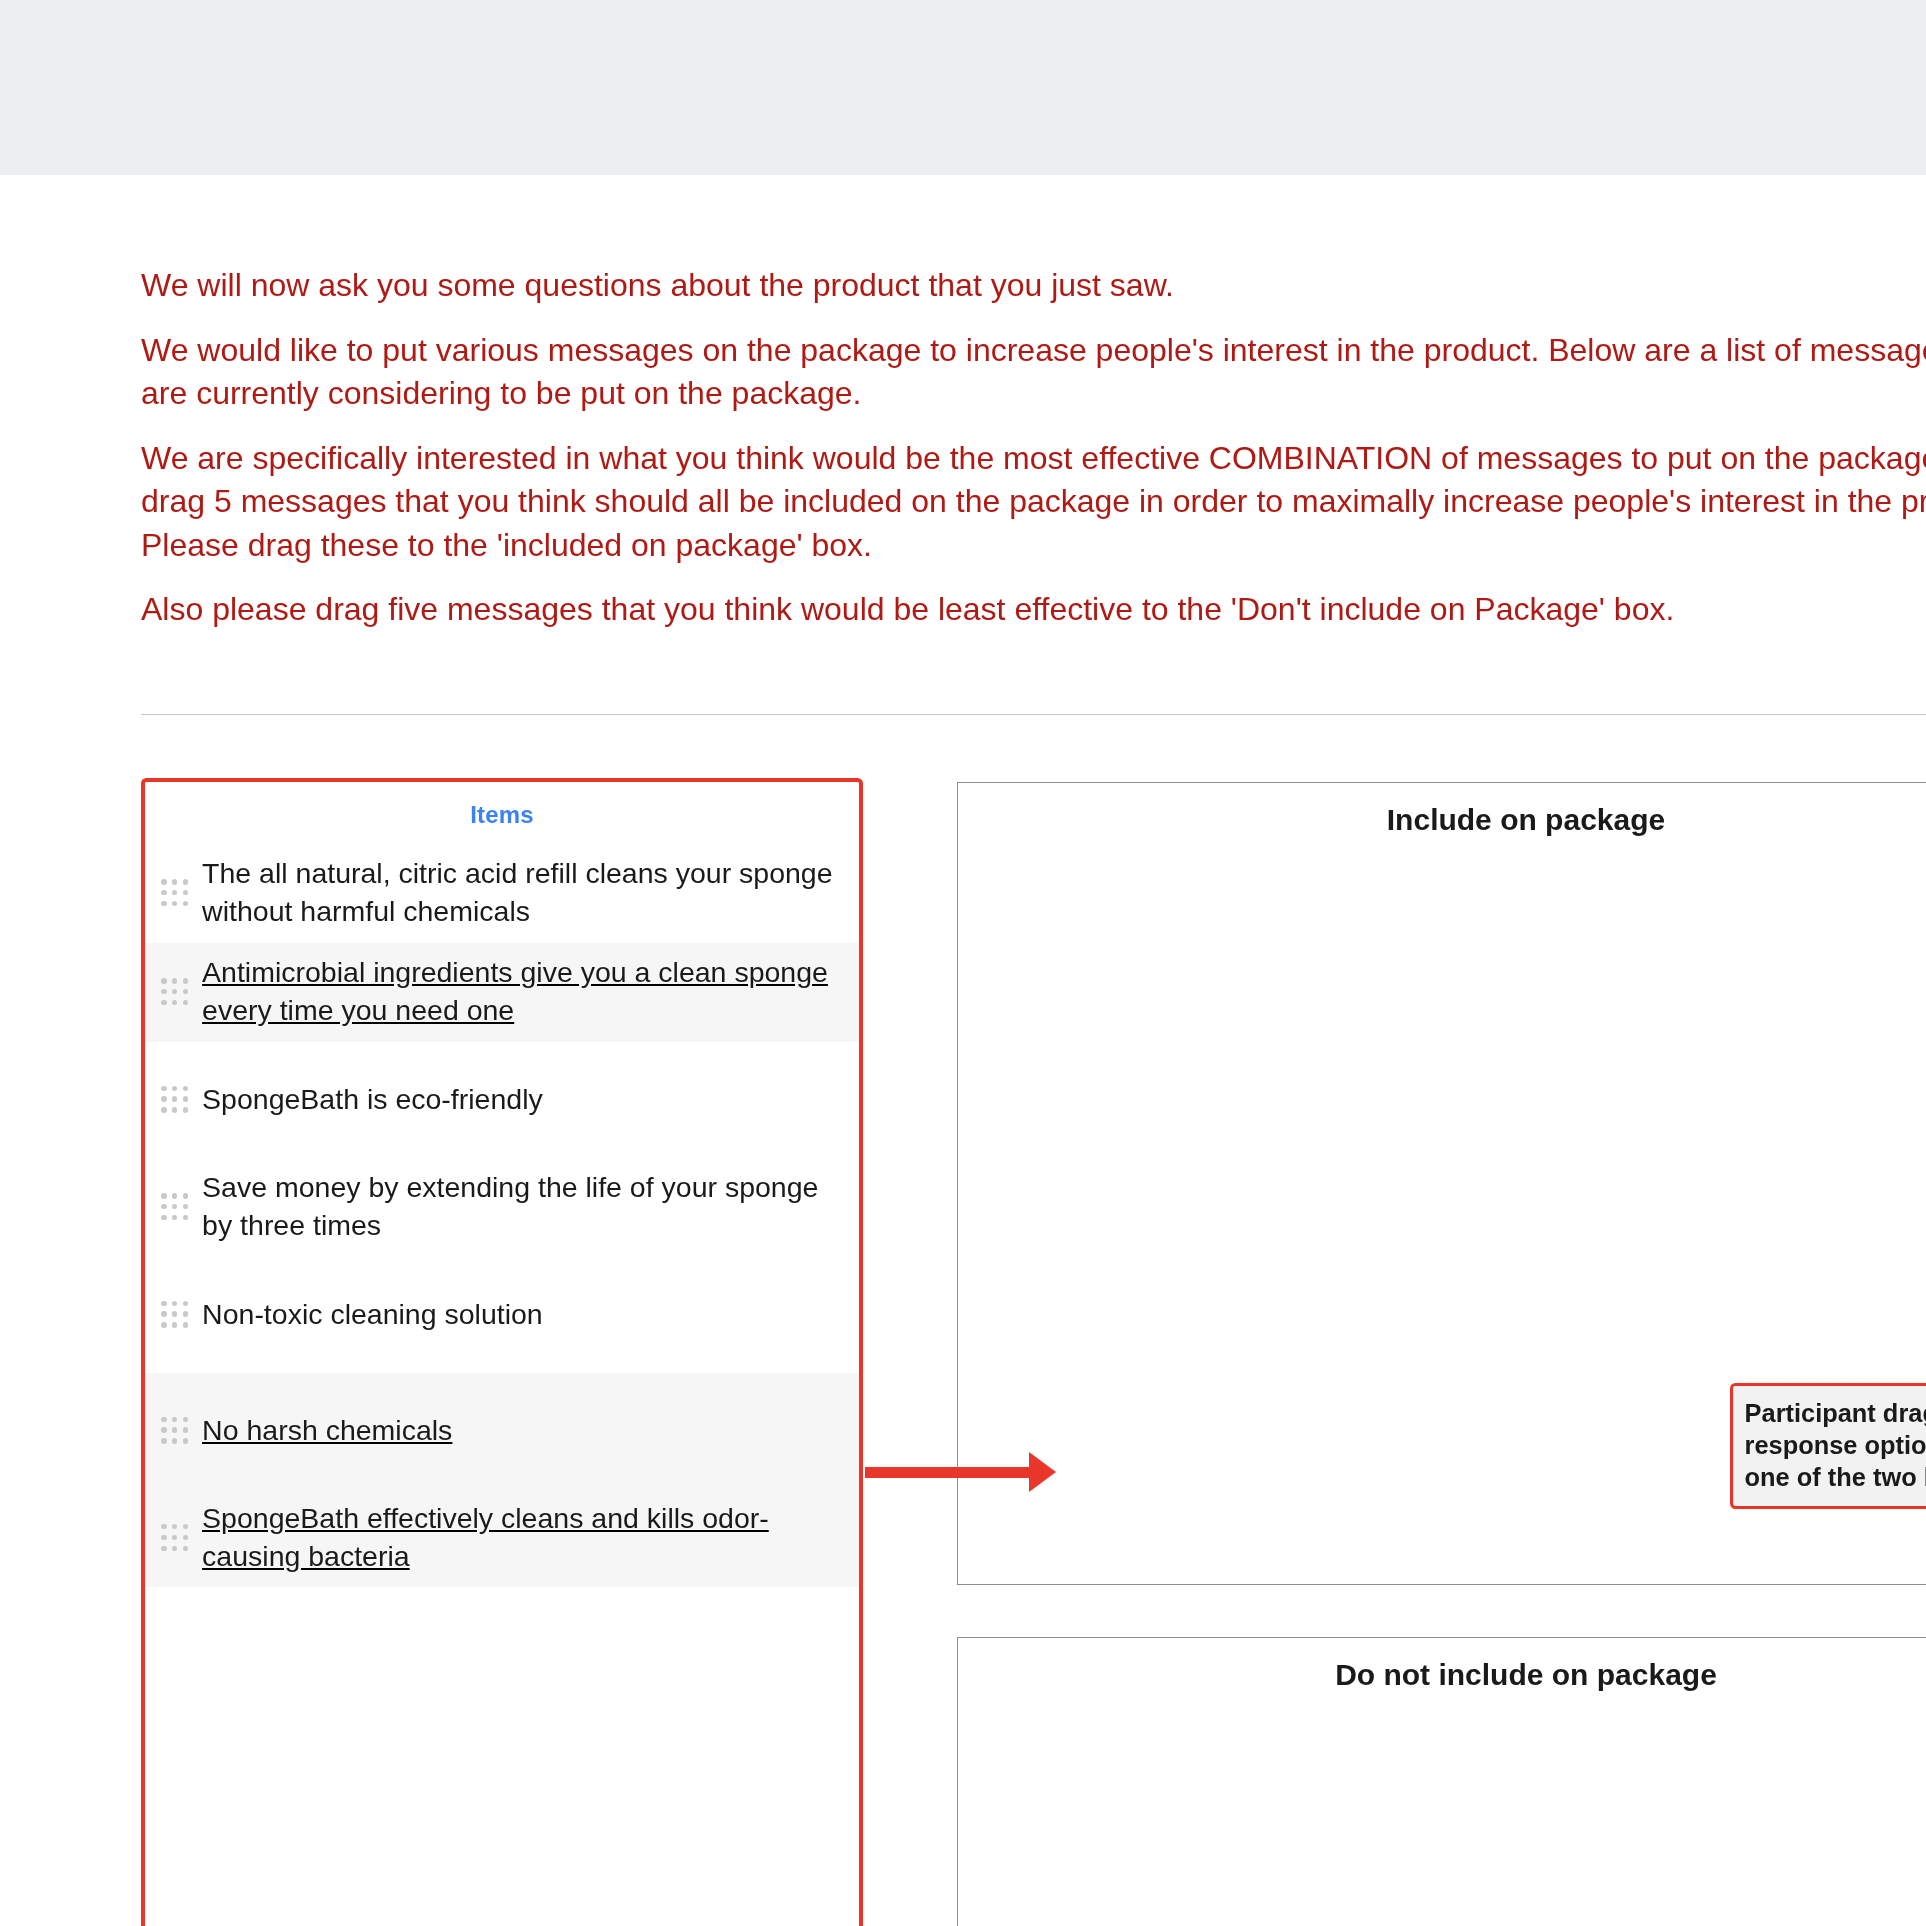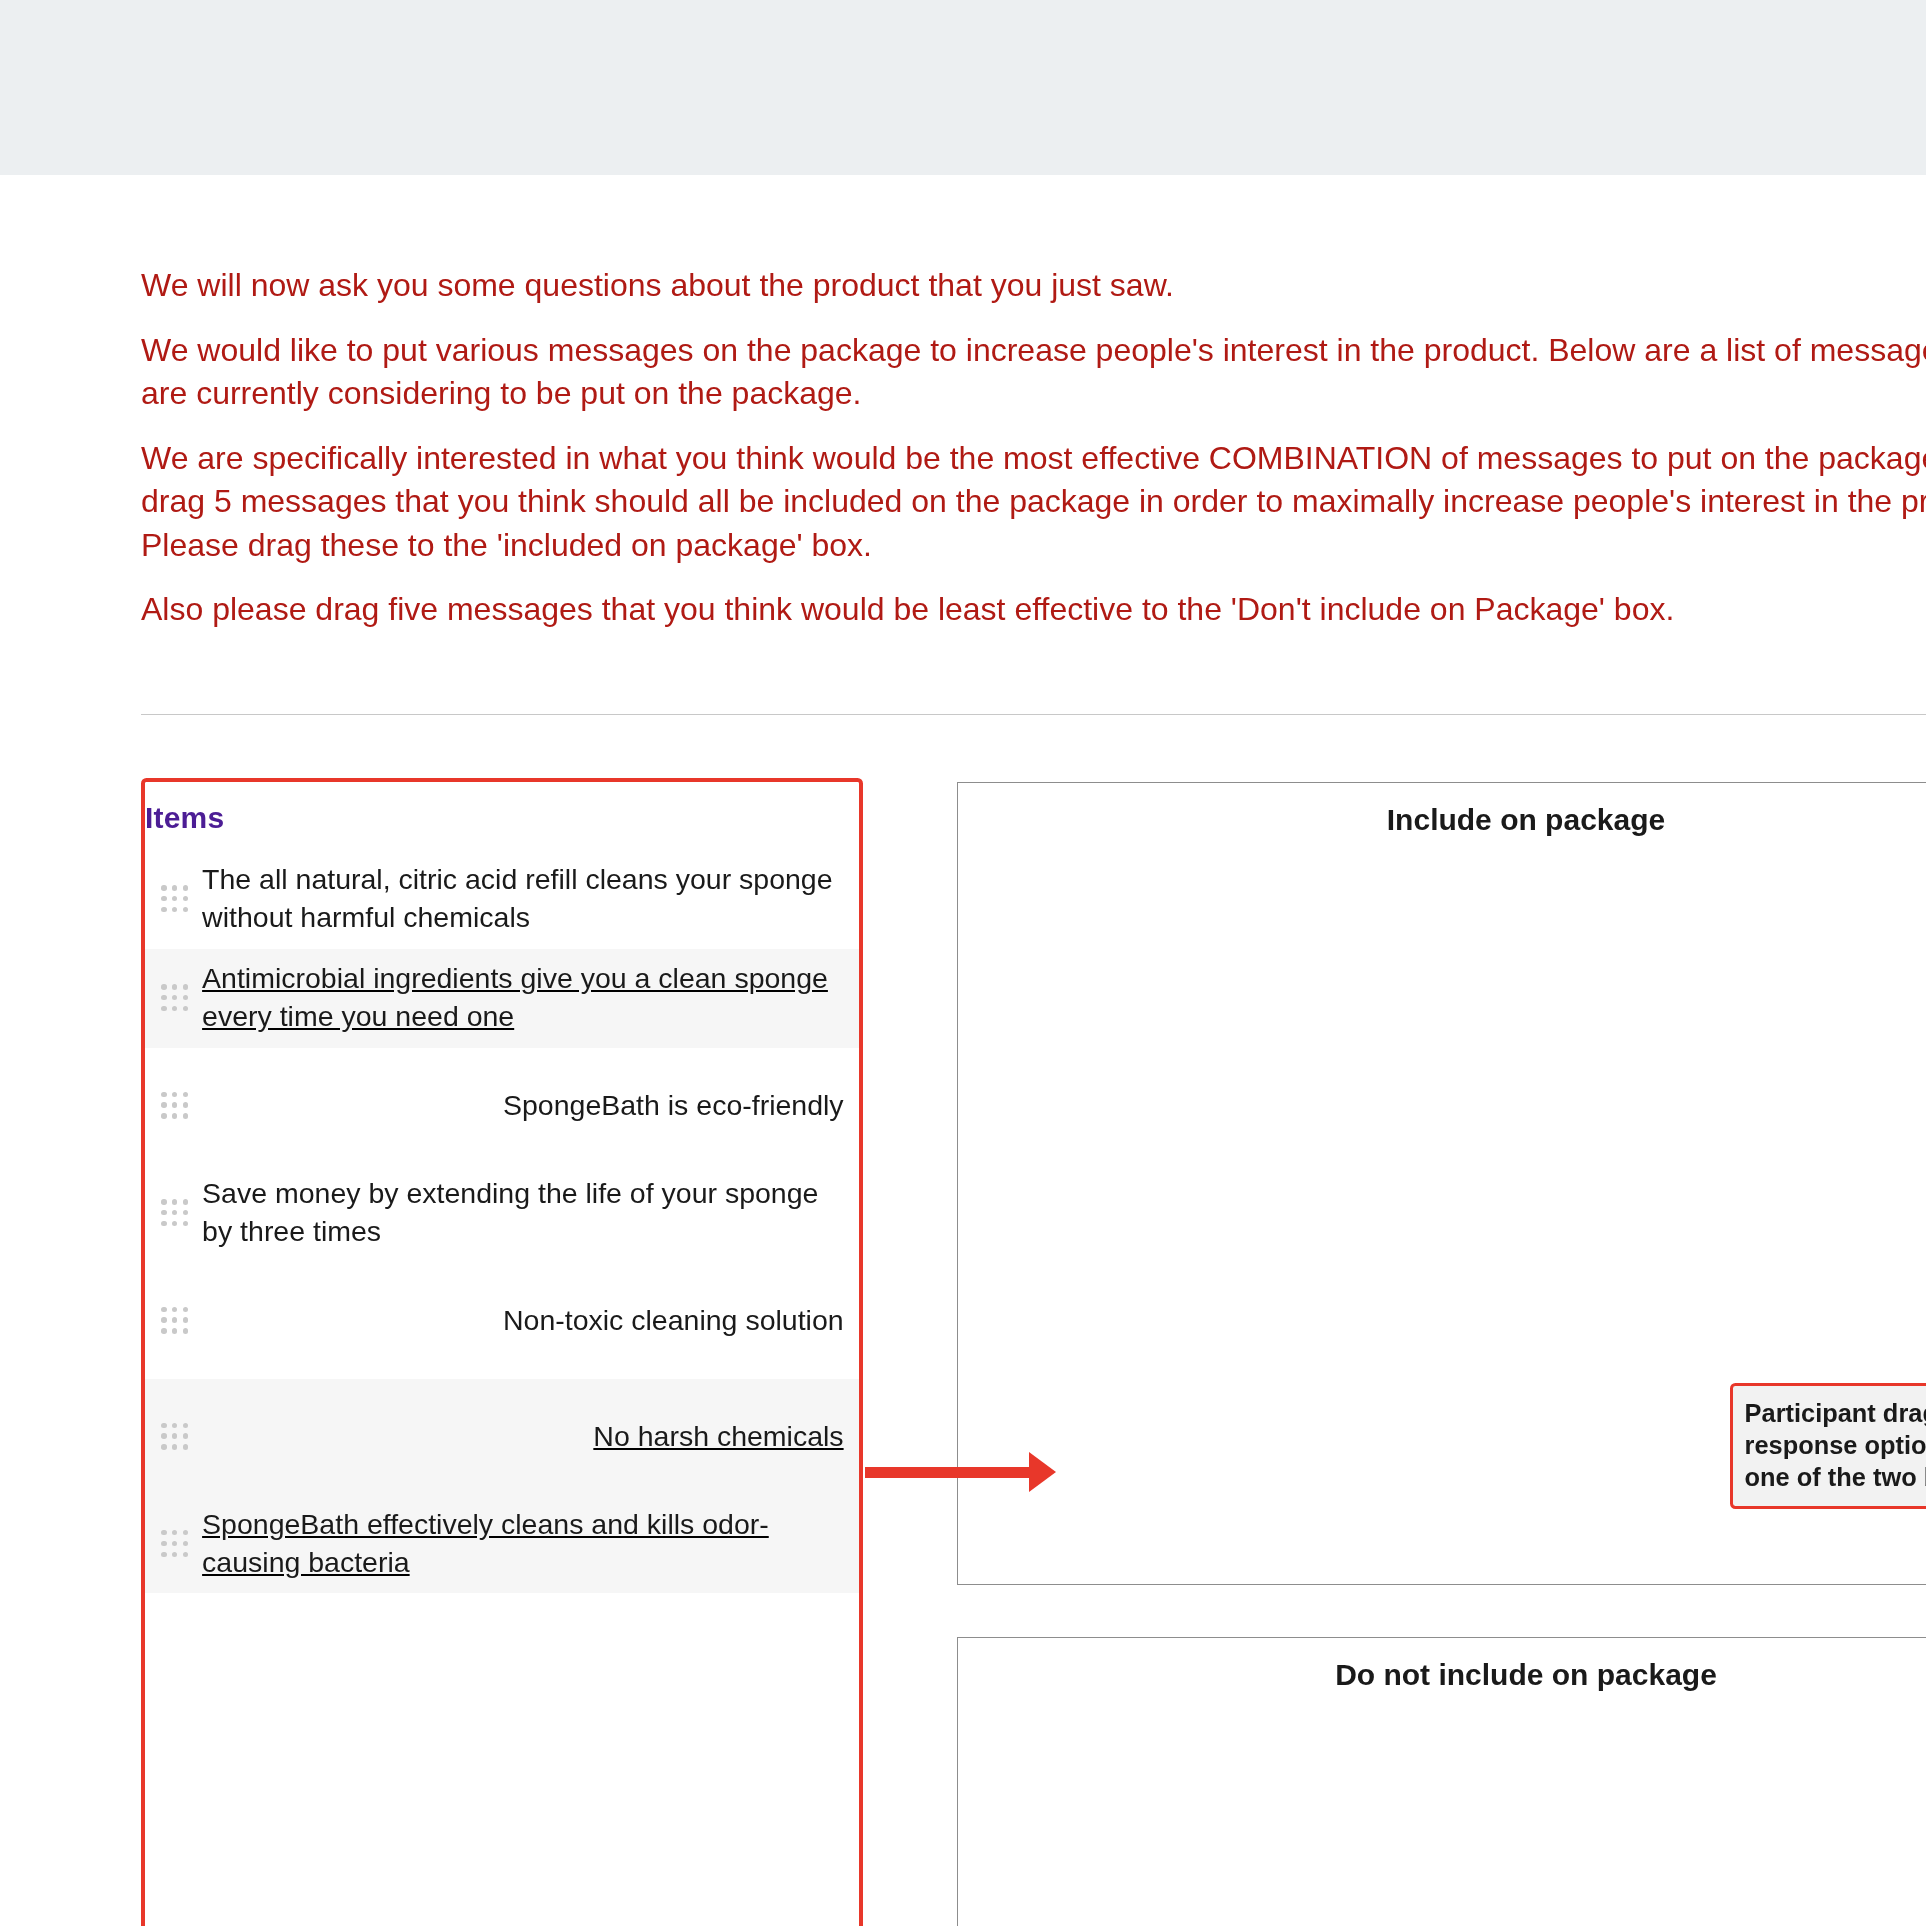--- a/index.html
+++ b/index.html
@@ -57,34 +57,33 @@
     position: absolute;
     left: 141px;
     top: 603px;
     width: 722px;
     height: 1674px;
     border: 4.2px solid #e8372a;
     border-radius: 5.4px;
     background: #ffffff;
   }
   #items-title {
-    text-align: left;
-    font-size: 30px;
+    text-align: center;
+    font-size: 24px;
     font-weight: bold;
-    color: #4c1d95;
+    color: #3b82f6;
     margin-top: 19px;
     letter-spacing: 0.2px;
   }
   .item-row {
     position: relative;
     display: flex;
     align-items: center;
     padding: 0 15.4px 0 11.6px;
     border-bottom: 0;
-    justify-content: space-between;
   }
   .item-row.shaded { background: #f6f6f6; text-decoration: underline; }
   .item-row.plain { background: #ffffff; }
   .grip {
     flex: 0 0 auto;
     width: 37px;
     height: 37px;
     margin-right: 8.5px;
     display: grid;
     grid-template-columns: repeat(3, 1fr);

